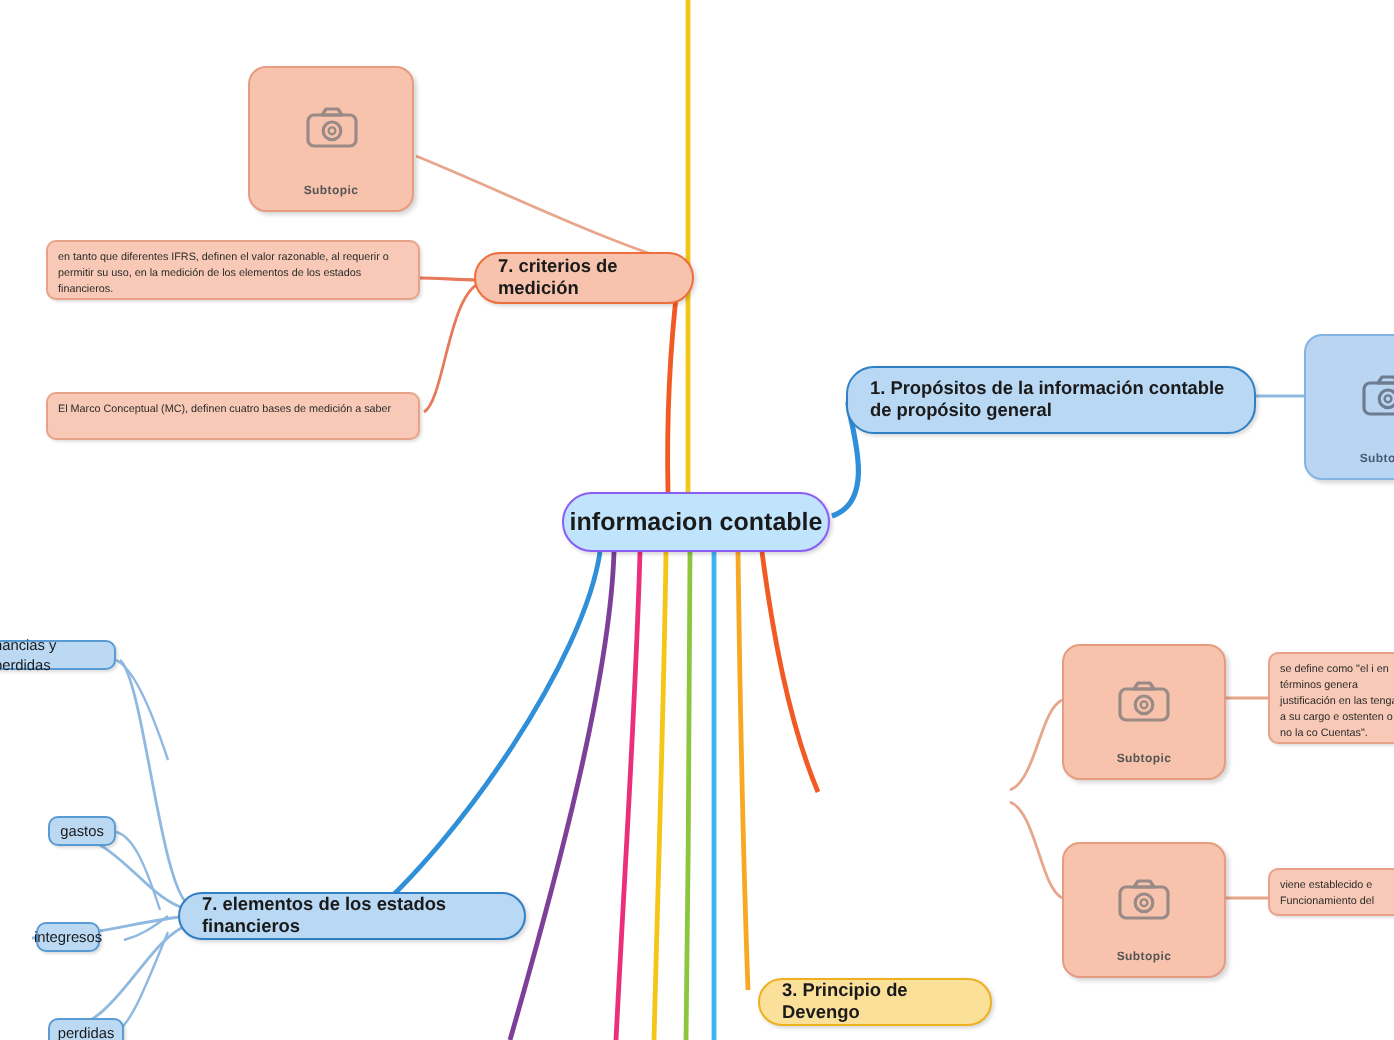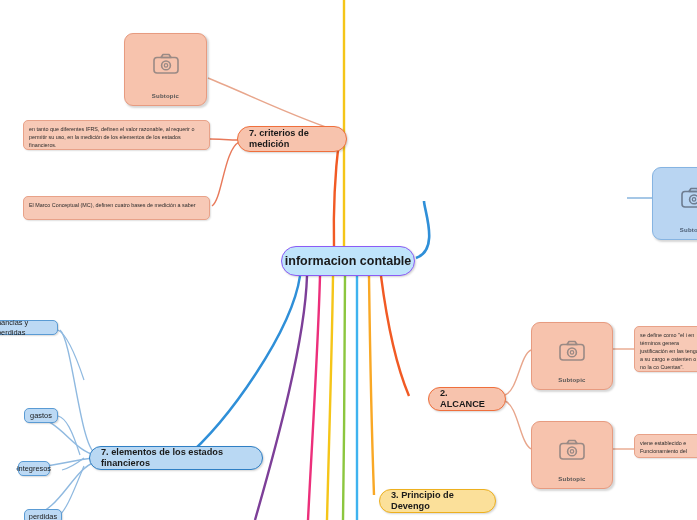--- a/index.html
+++ b/index.html
@@ -151,24 +151,24 @@
   </svg>
 
   <div class="central" style="left:281px; top:246px; width:134px; height:30px;">
     <span>informacion contable</span>
   </div>
 
   <div class="pill orange" style="left:237px; top:126px; width:110px; height:26px;">
     <span>7. criterios de medición</span>
   </div>
 
-
-  <div class="pill orange" style="left:428px; top:387px; width:78px; height:24px; justify-content:center;">
-    <span>2. ALCANCE</span>
-  </div>
+  <div class="pill blue" style="left:423px; top:183px; width:205px; height:34px;">
+    <span>1. Propósitos de la información contable de propósito general</span>
+  </div>
+
 
   <div class="pill yellow" style="left:379px; top:489px; width:117px; height:24px; justify-content:center;">
     <span>3. Principio de Devengo</span>
   </div>
 
   <div class="pill blue" style="left:89px; top:446px; width:174px; height:24px; justify-content:center;">
     <span>7. elementos de los estados financieros</span>
   </div>
 
   <div class="pill smallblue" style="left:-10px; top:320px; width:68px; height:15px; justify-content:center;">

